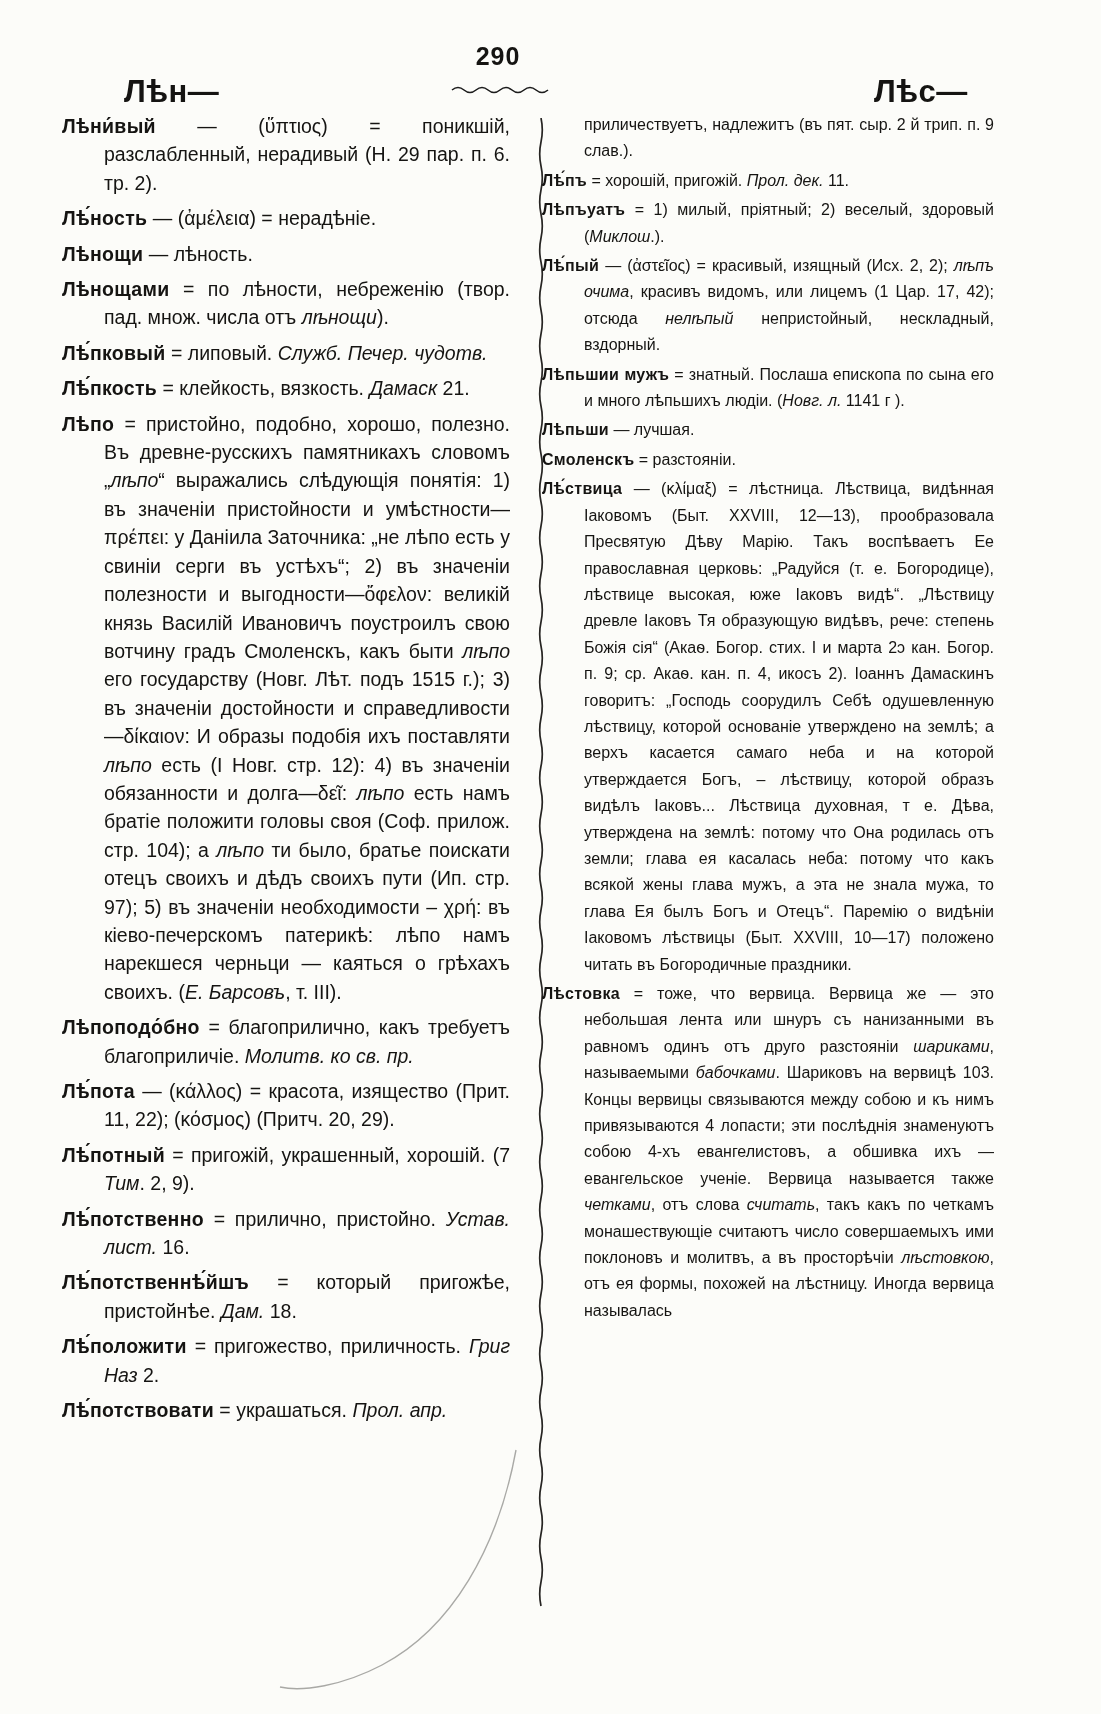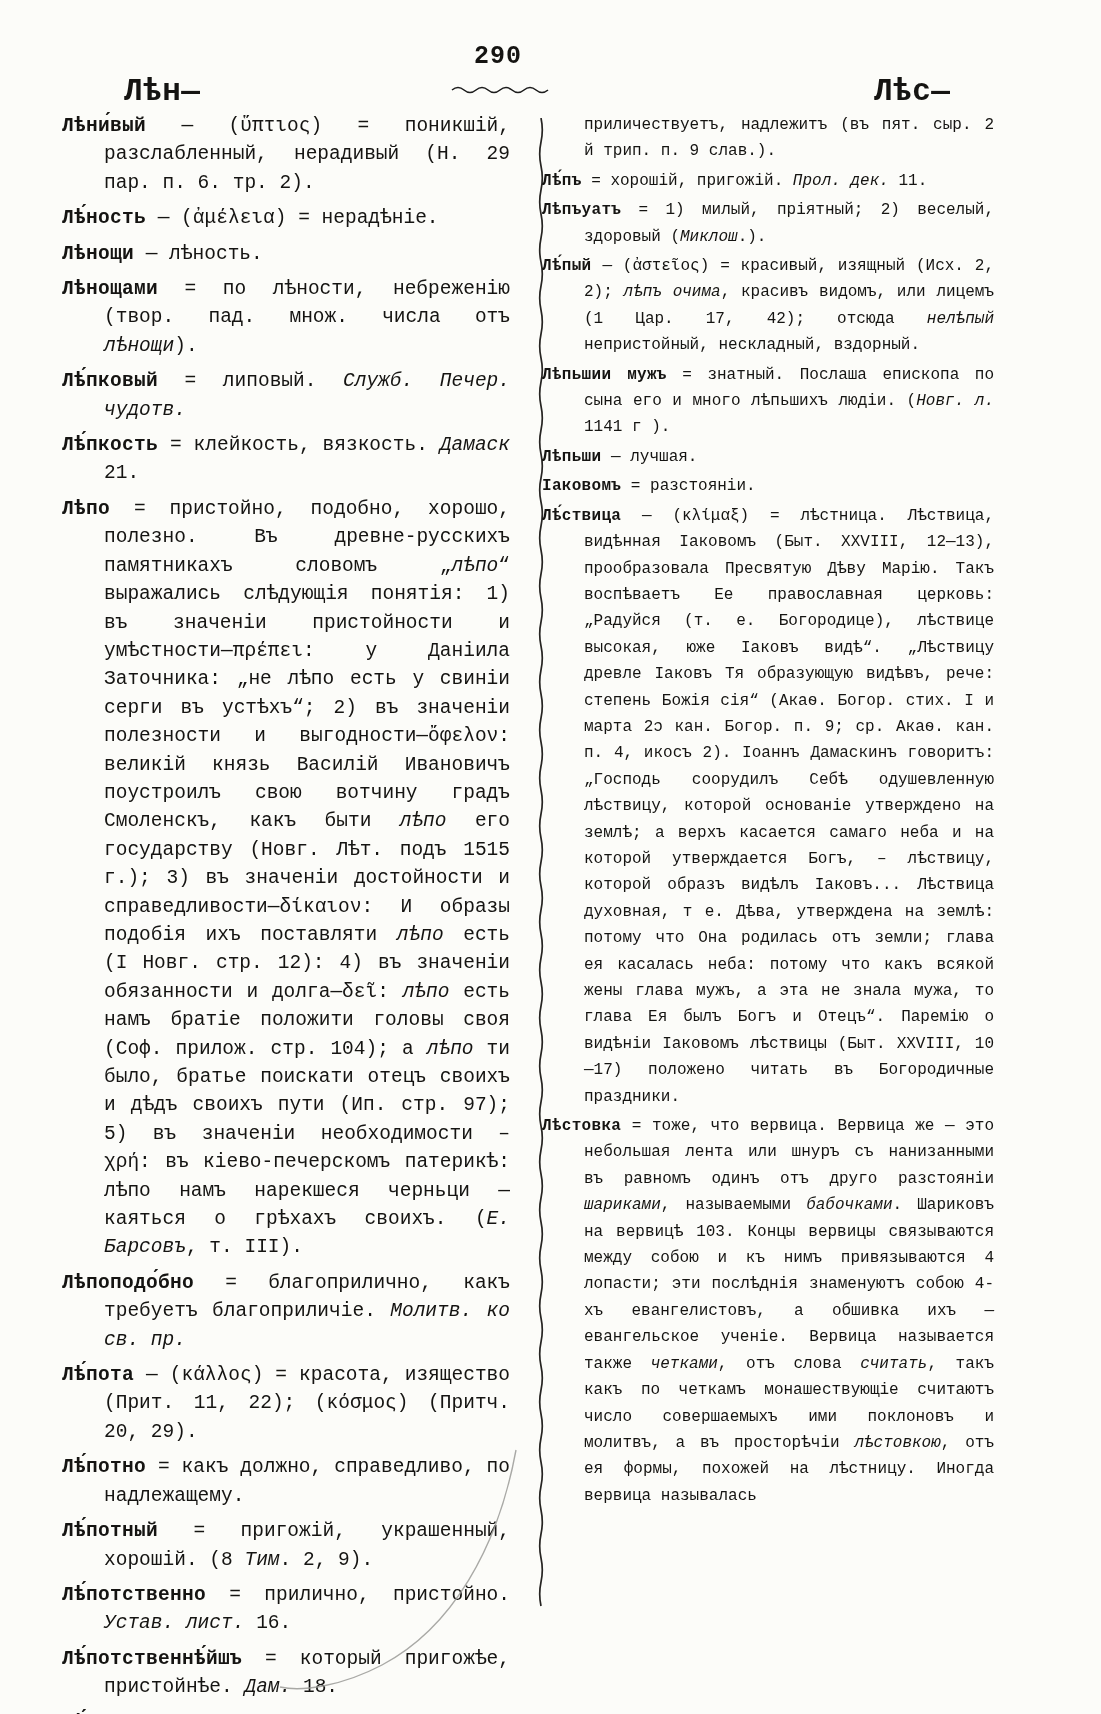--- a/index.html
+++ b/index.html
@@ -2,21 +2,21 @@
 <html><head>
 <meta charset="utf-8">
 <style>
   html,body { margin:0; padding:0; }
   .page {
     position: relative;
     width: 1101px;
     height: 1714px;
     background: #fcfcf9;
     overflow: hidden;
-    font-family: Liberation Mono, monospace;
+    font-family: Liberation Sans, sans-serif;
     color: #151412;
   }
   .pagenum {
     position: absolute;
     top: 42px; left: 448px; width: 100px;
     text-align: center;
     font-size: 25px;
     font-weight: bold;
     letter-spacing: 1px;
   }
@@ -67,35 +67,34 @@
   <div class="column left">
       <p class="entry"><span class="s-hw">Лѣни́вый</span><span class="s-n"> — (</span><span class="s-g">ὕπτιος</span><span class="s-n">) = поникшій, разслабленный, нерадивый (Н. 29 пар. п. 6. тр. 2).</span></p>
       <p class="entry"><span class="s-hw">Лѣ́ность</span><span class="s-n"> — (</span><span class="s-g">ἀμέλεια</span><span class="s-n">) = нерадѣніе.</span></p>
       <p class="entry"><span class="s-hw">Лѣнощи</span><span class="s-n"> — лѣность.</span></p>
       <p class="entry"><span class="s-hw">Лѣнощами</span><span class="s-n"> = по лѣности, небреженію (твор. пад. множ. числа отъ </span><span class="s-i">лѣнощи</span><span class="s-n">).</span></p>
       <p class="entry"><span class="s-hw">Лѣ́пковый</span><span class="s-n"> = липовый. </span><span class="s-i">Служб. Печер. чудотв.</span></p>
       <p class="entry"><span class="s-hw">Лѣ́пкость</span><span class="s-n"> = клейкость, вязкость. </span><span class="s-i">Дамаск</span><span class="s-n"> 21.</span></p>
       <p class="entry"><span class="s-hw">Лѣпо</span><span class="s-n"> = пристойно, подобно, хорошо, полезно. Въ древне-русскихъ памятникахъ словомъ „</span><span class="s-i">лѣпо</span><span class="s-n">“ выражались слѣдующія понятія: 1) въ значеніи пристойности и умѣстности—</span><span class="s-g">πρέπει</span><span class="s-n">: у Даніила Заточника: „не лѣпо есть у свиніи серги въ устѣхъ“; 2) въ значеніи полезности и выгодности—</span><span class="s-g">ὄφελον</span><span class="s-n">: великій князь Василій Ивановичъ поустроилъ свою вотчину градъ Смоленскъ, какъ быти </span><span class="s-i">лѣпо</span><span class="s-n"> его государству (Новг. Лѣт. подъ 1515 г.); 3) въ значеніи достойности и справедливости—</span><span class="s-g">δίκαιον</span><span class="s-n">: И образы подобія ихъ поставляти </span><span class="s-i">лѣпо</span><span class="s-n"> есть (I Новг. стр. 12): 4) въ значеніи обязанности и долга—</span><span class="s-g">δεῖ</span><span class="s-n">: </span><span class="s-i">лѣпо</span><span class="s-n"> есть намъ братіе положити головы своя (Соф. прилож. стр. 104); а </span><span class="s-i">лѣпо</span><span class="s-n"> ти было, братье поискати отецъ своихъ и дѣдъ своихъ пути (Ип. стр. 97); 5) въ значеніи необходимости – </span><span class="s-g">χρή</span><span class="s-n">: въ кіево-печерскомъ патерикѣ: лѣпо намъ нарекшеся черньци — каяться о грѣхахъ своихъ. (</span><span class="s-i">Е. Барсовъ</span><span class="s-n">, т. III).</span></p>
       <p class="entry"><span class="s-hw">Лѣпоподо́бно</span><span class="s-n"> = благоприлично, какъ требуетъ благоприличіе. </span><span class="s-i">Молитв. ко св. пр.</span></p>
       <p class="entry"><span class="s-hw">Лѣ́пота</span><span class="s-n"> — (</span><span class="s-g">κάλλος</span><span class="s-n">) = красота, изящество (Прит. 11, 22); (</span><span class="s-g">κόσμος</span><span class="s-n">) (Притч. 20, 29).</span></p>
-      <p class="entry"><span class="s-hw">Лѣ́потно</span><span class="s-n"> = какъ должно, справедливо, по надлежащему.</span></p>
-      <p class="entry"><span class="s-hw">Лѣ́потный</span><span class="s-n"> = пригожій, украшенный, хорошій. (8 </span><span class="s-i">Тим</span><span class="s-n">. 2, 9).</span></p>
+      <p class="entry"><span class="s-hw">Лѣ́потный</span><span class="s-n"> = пригожій, украшенный, хорошій. (7 </span><span class="s-i">Тим</span><span class="s-n">. 2, 9).</span></p>
       <p class="entry"><span class="s-hw">Лѣ́потственно</span><span class="s-n"> = прилично, пристойно. </span><span class="s-i">Устав. лист.</span><span class="s-n"> 16.</span></p>
       <p class="entry"><span class="s-hw">Лѣ́потственнѣ́йшъ</span><span class="s-n"> = который пригожѣе, пристойнѣе. </span><span class="s-i">Дам.</span><span class="s-n"> 18.</span></p>
       <p class="entry"><span class="s-hw">Лѣ́положити</span><span class="s-n"> = пригожество, приличность. </span><span class="s-i">Григ Наз</span><span class="s-n"> 2.</span></p>
       <p class="entry"><span class="s-hw">Лѣ́потствовати</span><span class="s-n"> = украшаться. </span><span class="s-i">Прол. апр.</span></p>
     </div>
   <div class="column right">
       <p class="entry cont"><span class="s-n">приличествуетъ, надлежитъ (въ пят. сыр. 2 й трип. п. 9 слав.).</span></p>
       <p class="entry"><span class="s-hw">Лѣ́пъ</span><span class="s-n"> = хорошій, пригожій. </span><span class="s-i">Прол. дек.</span><span class="s-n"> 11.</span></p>
       <p class="entry"><span class="s-hw">Лѣпъуатъ</span><span class="s-n"> = 1) милый, пріятный; 2) веселый, здоровый (</span><span class="s-i">Миклош</span><span class="s-n">.).</span></p>
       <p class="entry"><span class="s-hw">Лѣ́пый</span><span class="s-n"> — (</span><span class="s-g">ἀστεῖος</span><span class="s-n">) = красивый, изящный (Исх. 2, 2); </span><span class="s-i">лѣпъ очима</span><span class="s-n">, красивъ видомъ, или лицемъ (1 Цар. 17, 42); отсюда </span><span class="s-i">нелѣпый</span><span class="s-n"> непристойный, нескладный, вздорный.</span></p>
       <p class="entry"><span class="s-hw">Лѣпьшии мужъ</span><span class="s-n"> = знатный. Послаша епископа по сына его и много лѣпьшихъ людіи. (</span><span class="s-i">Новг. л.</span><span class="s-n"> 1141 г ).</span></p>
       <p class="entry"><span class="s-hw">Лѣпьши</span><span class="s-n"> — лучшая.</span></p>
-      <p class="entry"><span class="s-hw">Іаковомъ</span><span class="s-n"> = разстояніи.</span></p>
+      <p class="entry"><span class="s-hw">Смоленскъ</span><span class="s-n"> = разстояніи.</span></p>
       <p class="entry"><span class="s-hw">Лѣ́ствица</span><span class="s-n"> — (</span><span class="s-g">κλίμαξ</span><span class="s-n">) = лѣстница. Лѣствица, видѣнная Іаковомъ (Быт. XXVIII, 12—13), прообразовала Пресвятую Дѣву Марію. Такъ воспѣваетъ Ее православная церковь: „Радуйся (т. е. Богородице), лѣствице высокая, юже Іаковъ видѣ“. „Лѣствицу древле Іаковъ Тя образующую видѣвъ, рече: степень Божія сія“ (Акаѳ. Богор. стих. I и марта 2ɔ кан. Богор. п. 9; ср. Акаѳ. кан. п. 4, икосъ 2). Іоаннъ Дамаскинъ говоритъ: „Господь соорудилъ Себѣ одушевленную лѣствицу, которой основаніе утверждено на землѣ; а верхъ касается самаго неба и на которой утверждается Богъ, – лѣствицу, которой образъ видѣлъ Іаковъ... Лѣствица духовная, т е. Дѣва, утверждена на землѣ: потому что Она родилась отъ земли; глава ея касалась неба: потому что какъ всякой жены глава мужъ, а эта не знала мужа, то глава Ея былъ Богъ и Отецъ“. Паремію о видѣніи Іаковомъ лѣствицы (Быт. XXVIII, 10—17) положено читать въ Богородичные праздники.</span></p>
       <p class="entry"><span class="s-hw">Лѣстовка</span><span class="s-n"> = тоже, что вервица. Вервица же — это небольшая лента или шнуръ съ нанизанными въ равномъ одинъ отъ друго разстояніи </span><span class="s-i">шариками</span><span class="s-n">, называемыми </span><span class="s-i">бабочками</span><span class="s-n">. Шариковъ на вервицѣ 103. Концы вервицы связываются между собою и къ нимъ привязываются 4 лопасти; эти послѣднія знаменуютъ собою 4-хъ евангелистовъ, а обшивка ихъ — евангельское ученіе. Вервица называется также </span><span class="s-i">четками</span><span class="s-n">, отъ слова </span><span class="s-i">считать</span><span class="s-n">, такъ какъ по четкамъ монашествующіе считаютъ число совершаемыхъ ими поклоновъ и молитвъ, а въ просторѣчіи </span><span class="s-i">лѣстовкою</span><span class="s-n">, отъ ея формы, похожей на лѣстницу. Иногда вервица называлась</span></p>
     </div>
 
   <svg class="artifact" width="1101" height="1714" viewBox="0 0 1101 1714">
     <path d="M516,1450 C498,1548 452,1628 382,1665 C342,1686 302,1692 280,1687" fill="none" stroke="#9a9a96" stroke-width="1.4" opacity="0.85"></path>
   </svg>
 
 </div>
 

